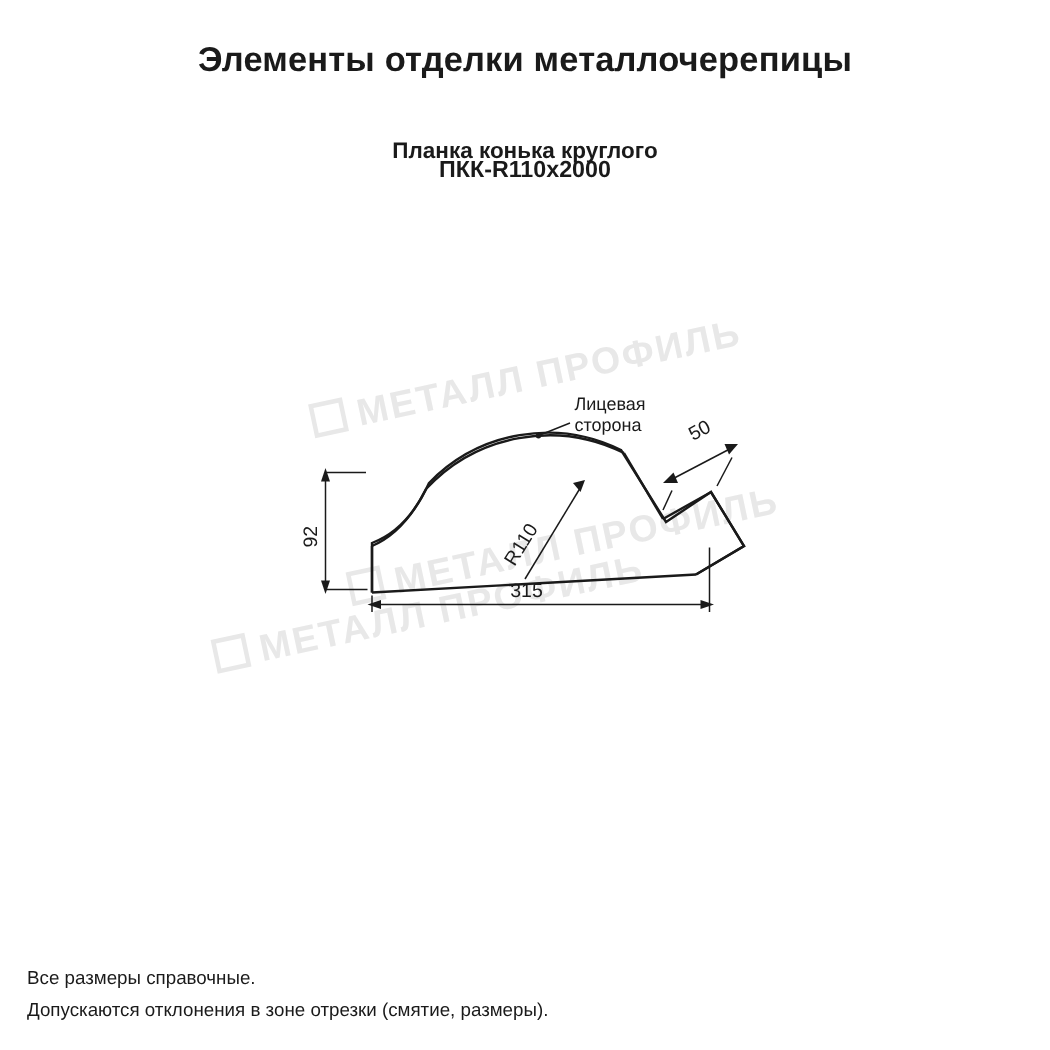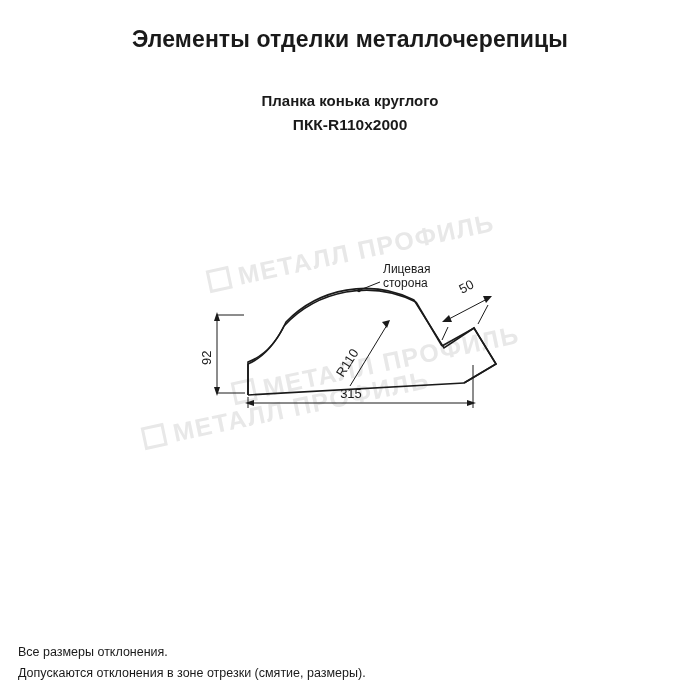--- a/index.html
+++ b/index.html
@@ -34,21 +34,21 @@
     position: absolute;
     top: 92px;
     left: 0;
     width: 700px;
     text-align: center;
     font-size: 15px;
     font-weight: bold;
   }
   .subtitle2 {
     position: absolute;
-    top: 116px;
+    top: 105px;
     left: 0;
     width: 700px;
     text-align: center;
     font-size: 15.5px;
     font-weight: bold;
   }
   .drawing {
     position: absolute;
     top: 150px;
     left: 0;
@@ -183,17 +183,17 @@
         <line x1="236" y1="253" x2="461" y2="253"></line>
         <path d="M 242 250 L 233 253 L 242 256" fill="#1a1a1a" stroke="none"></path>
         <path d="M 455 250 L 464 253 L 455 256" fill="#1a1a1a" stroke="none"></path>
       </g>
       <text class="dim" x="339" y="248" text-anchor="middle">315</text>
 
     </svg>
   </div>
 
   <div class="footer">
-    <div>Все размеры отклонения.</div>
+    <div>Все размеры справочные.</div>
     <div>Допускаются отклонения в зоне отрезки (смятие, размеры).</div>
   </div>
 
 </div>
 
 </body></html>

